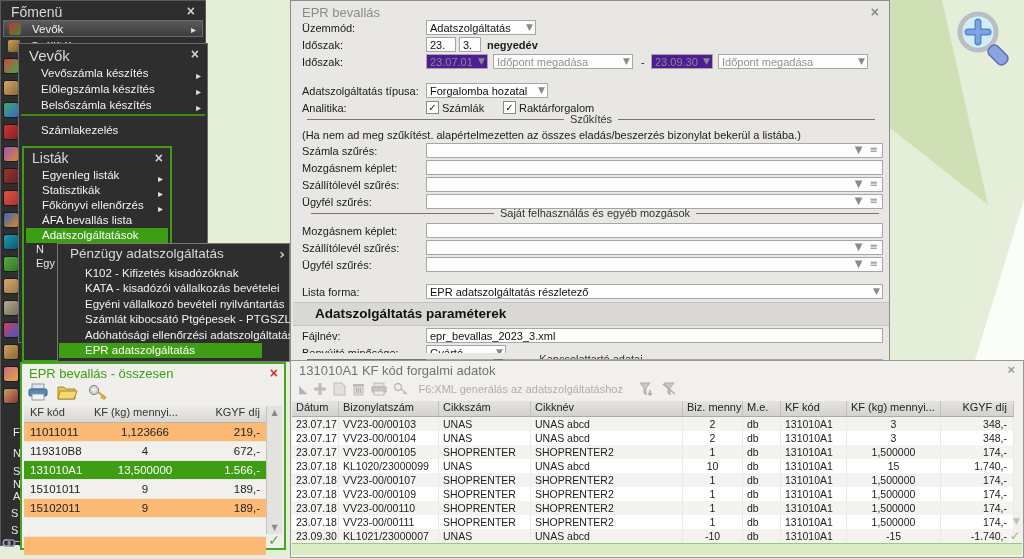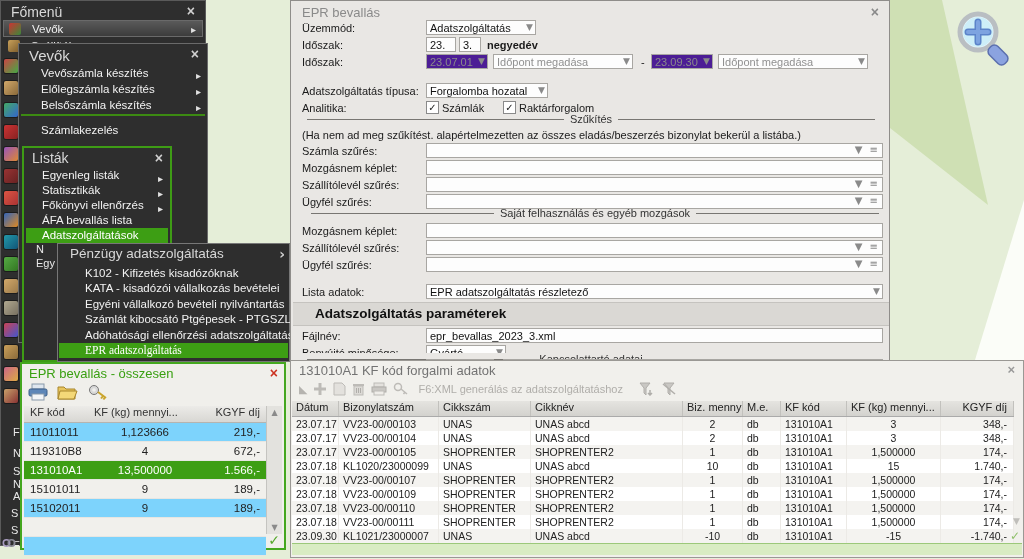--- a/index.html
+++ b/index.html
@@ -37,21 +37,21 @@
   .band{position:absolute;left:2px;width:596px;height:22px;background:#dad8d4;border-top:1px solid #c5c3bf;border-bottom:1px solid #c5c3bf;}
   .band span{position:absolute;left:22px;top:3px;font-size:13.5px;font-weight:bold;color:#111;}
   
   #oszw{position:absolute;left:20px;top:362px;width:266px;height:188px;background:#f0efeb;
         border:2px solid #44a71f;box-sizing:border-box;z-index:7;}
   #oszw .w-title{position:absolute;left:7px;top:2px;font-size:13px;color:#3aa012;}
   #oszw .w-close{position:absolute;right:6px;top:1px;color:#cc3322;font-weight:bold;font-size:14px;}
   .osz-head{position:absolute;left:2px;top:42px;width:242px;height:16px;display:flex;
             background:linear-gradient(#ecebe8,#d8d7d3);border-bottom:1px solid #b5b4b0;font-size:11px;color:#333;}
   .osz-rows{position:absolute;left:2px;top:59px;width:242px;}
-  .osz-row{display:flex;height:18px;line-height:18px;font-size:11.5px;color:#222;background:#7dd3fc;border-bottom:1px solid #e7e6e2;}
+  .osz-row{display:flex;height:18px;line-height:18px;font-size:11.5px;color:#222;background:#fdba74;border-bottom:1px solid #e7e6e2;}
   .osz-row:nth-child(even){background:#f1f0ec;}
   .osz-row.selected{background:#3d9e14;color:#fff;}
   .c-code{width:62px;padding-left:6px;box-sizing:border-box;}
   .c-qty{width:118px;text-align:center;}
   .c-fee{width:62px;text-align:right;padding-right:6px;box-sizing:border-box;}
   .rail{position:absolute;right:2px;top:42px;width:15px;height:128px;background:#e3e2de;border-left:1px solid #c5c4c0;
         font-size:8px;color:#8a8a8a;text-align:center;}
   .rail .up{position:absolute;top:2px;left:0;right:0;}
   .rail .dn{position:absolute;bottom:2px;left:0;right:0;}
   .okcheck{position:absolute;right:4px;top:168px;color:#55a82c;font-size:14px;font-weight:bold;}
@@ -214,21 +214,21 @@
         </div>
         <div class="menu-item penzugy-item" style="left: 1px; width: 268px; height: 15px; line-height: 15px; padding-left: 26px; box-sizing: border-box; top: 52.8px;">
           <span>Egyéni vállalkozó bevételi nyilvántartás</span>
         </div>
         <div class="menu-item penzugy-item" style="left: 1px; width: 229px; height: 15px; line-height: 15px; padding-left: 26px; box-sizing: border-box; top: 68.2px;">
           <span>Számlát kibocsátó Ptgépesek - PTGSZLAH</span>
         </div>
         <div class="menu-item penzugy-item" style="left: 1px; width: 229px; height: 15px; line-height: 15px; padding-left: 26px; box-sizing: border-box; top: 83.6px;">
           <span>Adóhatósági ellenőrzési adatszolgáltatás</span>
         </div>
-        <div class="menu-item penzugy-item hl" style="left: 1px; width: 229px; height: 15px; line-height: 15px; padding-left: 26px; box-sizing: border-box; top: 99px; font-family: Liberation Serif, serif;">
+        <div class="menu-item penzugy-item hl" style="left: 1px; width: 203px; height: 15px; line-height: 15px; padding-left: 26px; box-sizing: border-box; top: 99px;">
           <span>EPR adatszolgáltatás</span>
         </div>
     </div>
   </div>
 
   <div id="epr">
     <div class="dlg-title">EPR bevallás</div>
     <div class="dlg-close">×</div>
 
     <div class="lbl" style="left:11px;top:21px;">Üzemmód:</div>
@@ -297,21 +297,21 @@
     <div class="lbl" style="left:11px;top:241px;">Szállítólevél szűrés:</div>
     <div class="inp" style="left:135px;top:239px;width:457px;">
         <span class="filter-ico glyph">▼ ≡</span>
       </div>
     <div class="lbl" style="left:11px;top:258px;">Ügyfél szűrés:</div>
     <div class="inp" style="left:135px;top:256px;width:457px;">
         <span class="filter-ico glyph">▼ ≡</span>
       </div>
 
 
-    <div class="lbl" style="left:11px;top:285px;">Lista adatok:</div>
+    <div class="lbl" style="left:11px;top:285px;">Lista forma:</div>
     <div class="inp dd" style="left:135px;top:283px;width:457px;">
       <span>EPR adatszolgáltatás részletező</span><span class="caret glyph">▼</span>
     </div>
 
     <div class="band" style="top:301px;">
       <span>Adatszolgáltatás paraméterek</span>
     </div>
 
     <div class="lbl" style="left:11px;top:329px;">Fájlnév:</div>
     <div class="inp" style="left:135px;top:327px;width:457px;">epr_bevallas_2023_3.xml</div>

